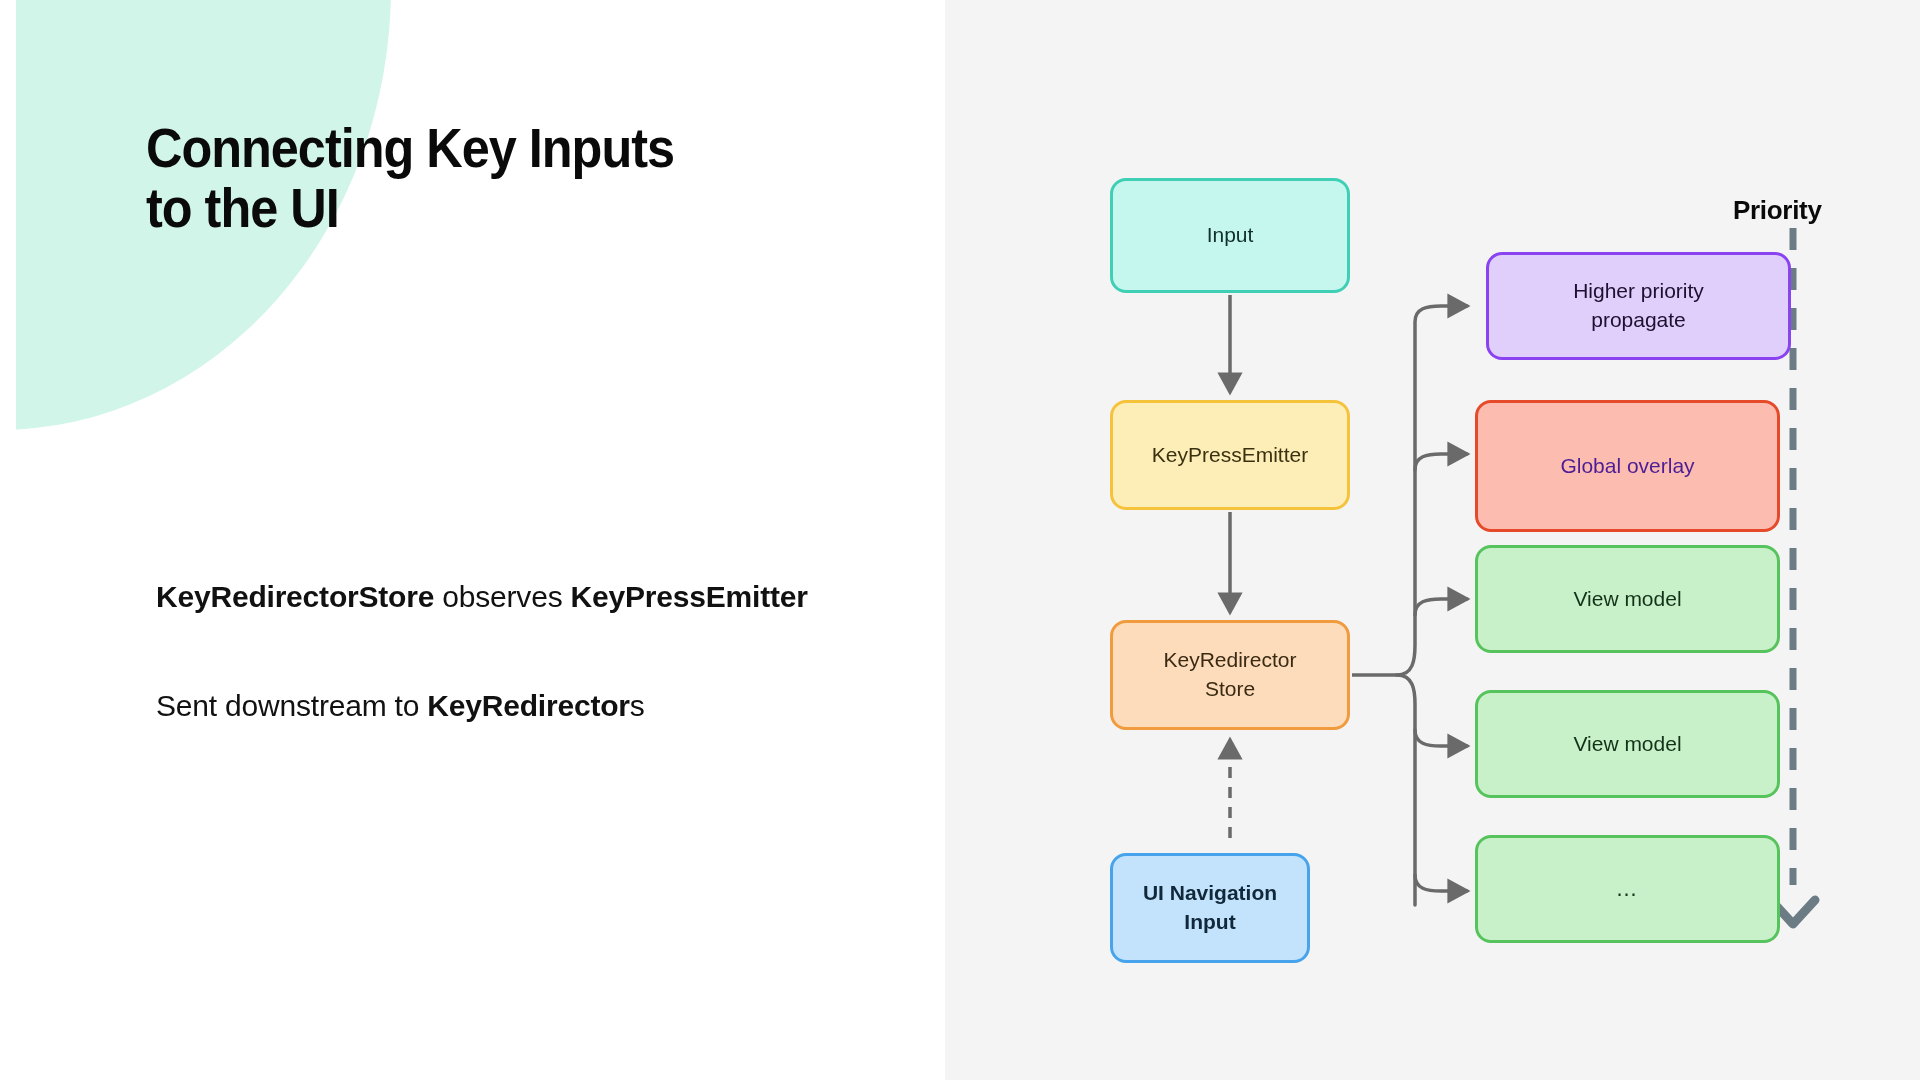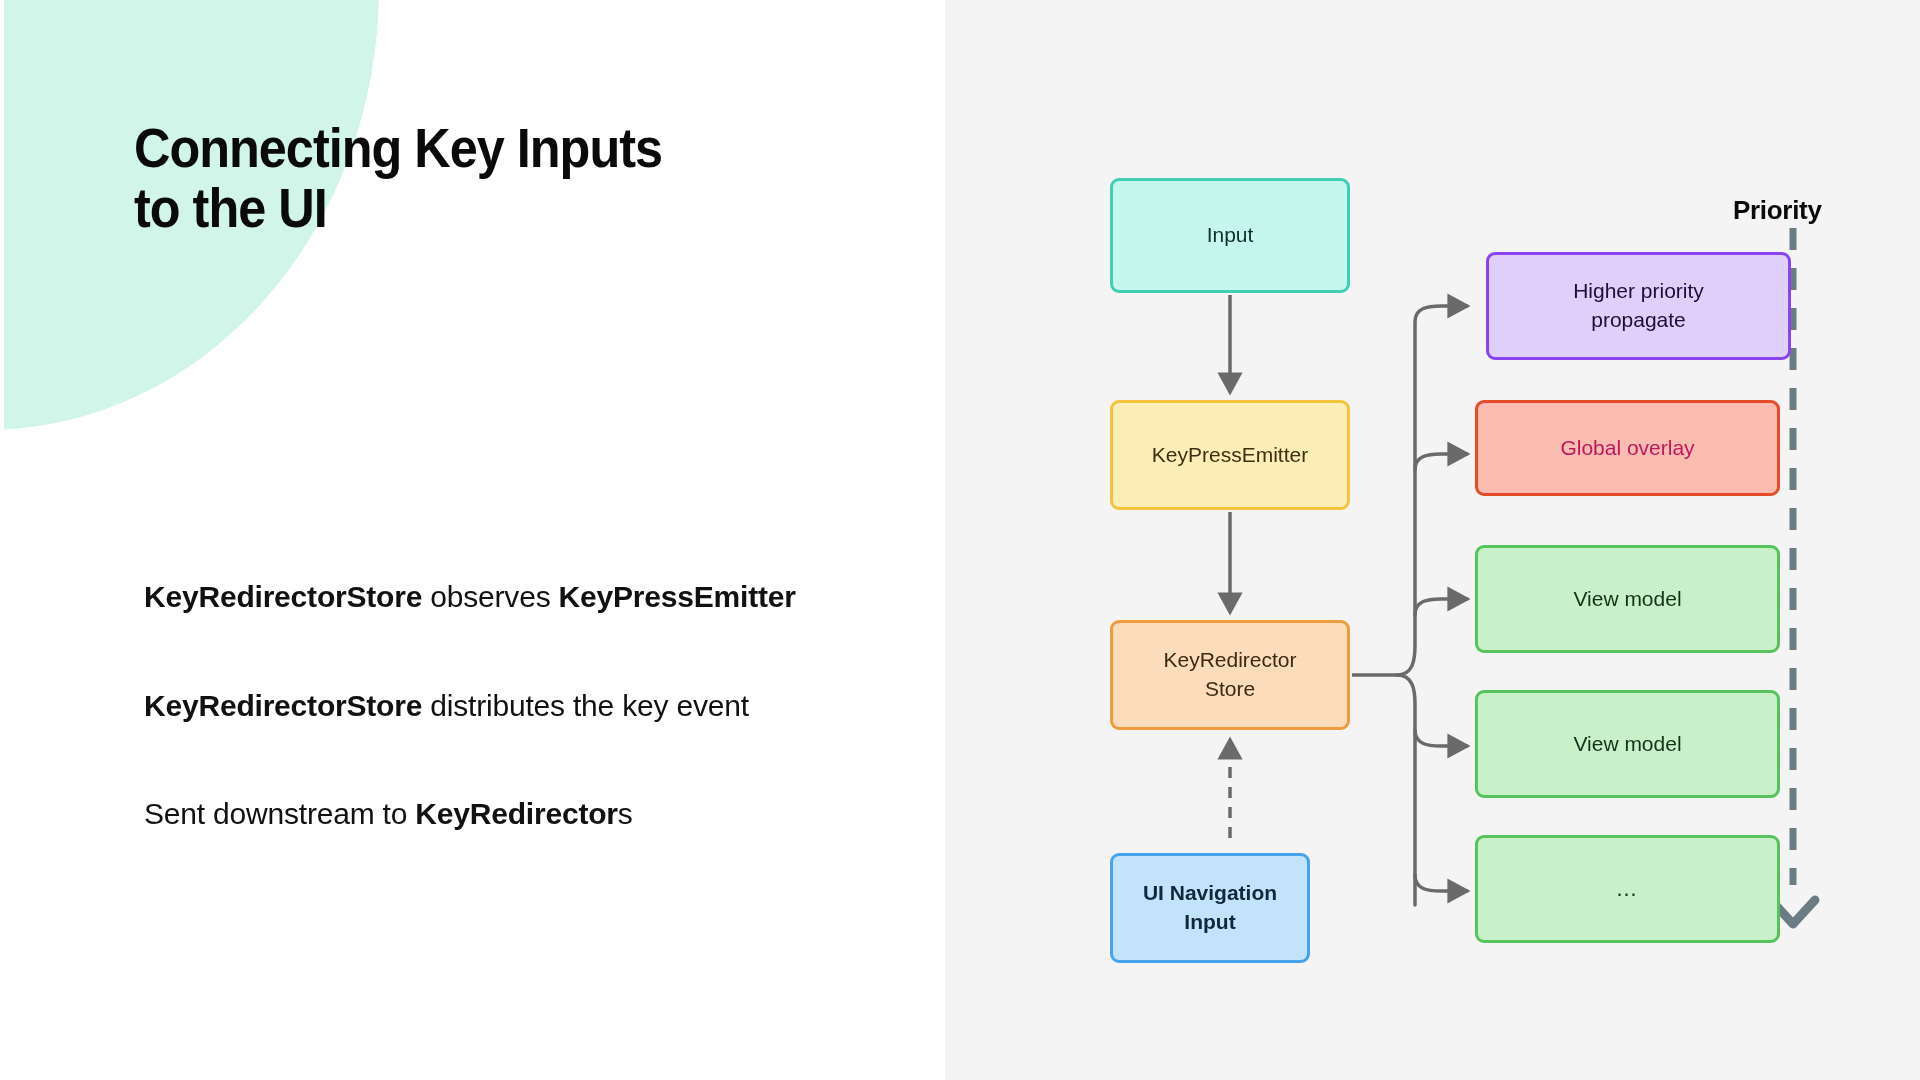--- a/index.html
+++ b/index.html
@@ -10,21 +10,21 @@
     background: #ffffff;
   }
   #slide {
     position: relative;
     width: 1920px; height: 1080px;
     background: #ffffff;
   }
 
   
   #left-panel {
-    position: absolute; left: 4px; top: 0;
+    position: absolute; left: 16px; top: 0;
     width: 945px; height: 1080px;
     background: #ffffff;
     overflow: hidden;
     padding-left: 28px;
   }
   #mint-blob {
     position: absolute;
     left: -410px; top: -455px;
     width: 785px; height: 885px;
     border-radius: 50%;
@@ -78,21 +78,21 @@
     width: 975px; height: 1080px;
   }
   #edges-svg {
     position: absolute; left: 0; top: 0;
     width: 975px; height: 1080px;
     pointer-events: none;
   }
 
   .node {
     position: absolute;
-    border-radius: 9px;
+    border-radius: 16px;
     border-style: solid;
     border-width: 3px;
     display: flex;
     align-items: center;
     justify-content: center;
     text-align: center;
     font-size: 21px;
     line-height: 1.36;
     color: #1b1b1b;
     padding: 12px 10px;
@@ -105,22 +105,22 @@
   #node-emitter      { left: 165px; top: 400px;  width: 240px; height: 110px;
                        background: #fdeeb8; border-color: #f5c33b; color: #3a3110; }
   #node-store        { left: 165px; top: 620px;  width: 240px; height: 110px;
                        background: #fcdcba; border-color: #ef9b3e; color: #3a2a14; }
   #node-nav          { left: 165px; top: 853px;  width: 200px; height: 110px;
                        background: #c2e3fb; border-color: #47a4ec; color: #11283a; font-weight: bold; }
 
   
   #node-higher       { left: 530px; top: 252px;  width: 305px; height: 108px;
                        background: #e0cefb; border-color: #8a43f0; color: #1d1030; margin-left: 11px; }
-  #node-overlay      { left: 530px; top: 400px;  width: 305px; height: 96px;
-                       background: #fcbdb0; border-color: #e54b2a; color: #be185d; }
+  #node-overlay      { left: 530px; top: 400px;  width: 305px; height: 132px;
+                       background: #fcbdb0; border-color: #e54b2a; color: #4c1d95; }
   #node-vm1          { left: 530px; top: 545px;  width: 305px; height: 108px;
                        background: #c8f1ca; border-color: #56c35c; color: #123318; }
   #node-vm2          { left: 530px; top: 690px;  width: 305px; height: 108px;
                        background: #c8f1ca; border-color: #56c35c; color: #123318; }
   #node-more         { left: 530px; top: 835px;  width: 305px; height: 108px;
                        background: #c8f1ca; border-color: #56c35c; color: #123318;
                        font-size: 22px; letter-spacing: 2px; }
 
   #priority-label {
     position: absolute;
@@ -141,21 +141,20 @@
     <div id="mint-blob"></div>
 
     <div id="left-content">
       <h1 id="page-title">
         <span class="tline">Connecting Key Inputs</span>
         <span class="tline">to the UI</span>
       </h1>
 
       <div id="bullet-list">
         <p class="bullet-line"><b>KeyRedirectorStore</b><span> observes </span><b>KeyPressEmitter</b></p>
-        <p class="bullet-line"><b>KeyRedirectorStore</b><span> distributes the key event</span></p>
         <p class="bullet-line"><span>Sent downstream to </span><b>KeyRedirector</b><span>s</span></p>
       </div>
     </div>
   </div>
 
   <div id="right-panel">
     <div id="diagram">
 
       <svg id="edges-svg" viewBox="0 0 975 1080" width="975" height="1080">
         <defs>

